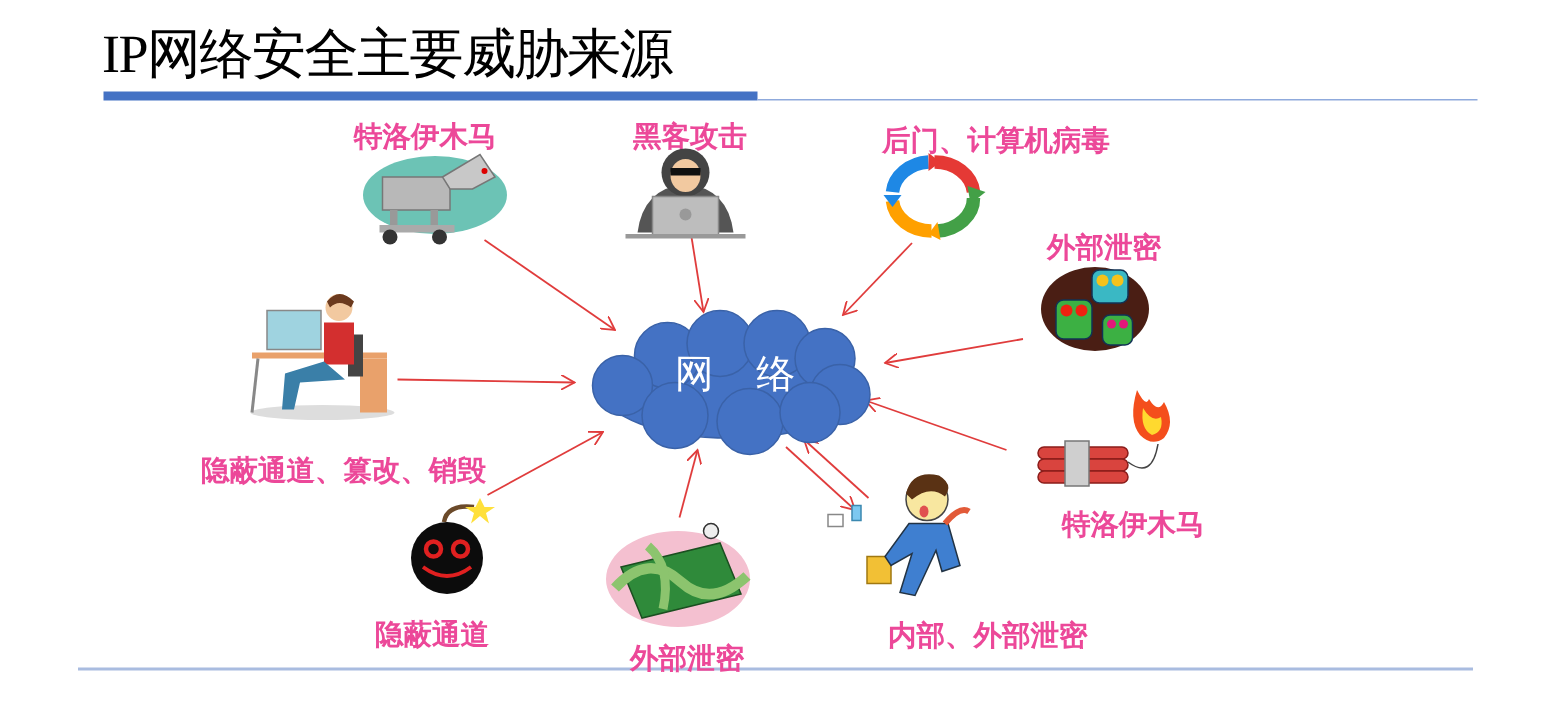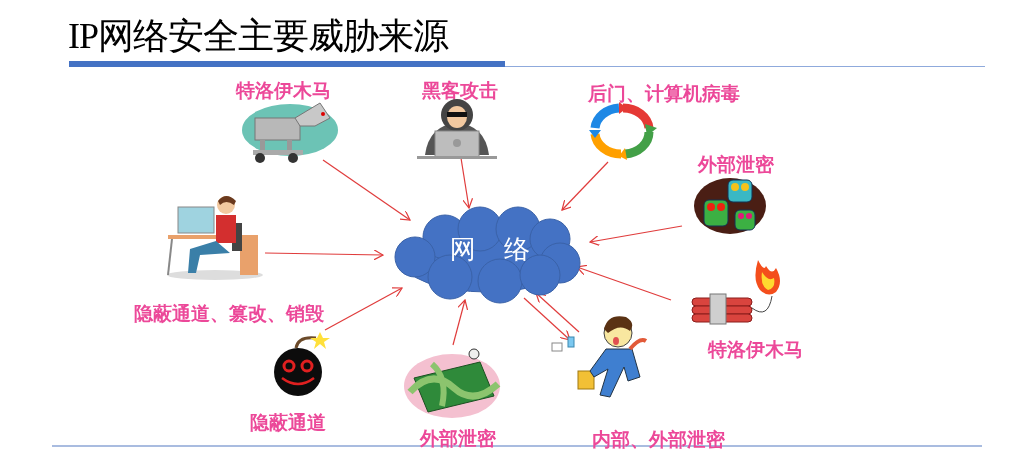--- a/index.html
+++ b/index.html
@@ -162,13 +162,13 @@
 <svg class="icon" style="left:550px;top:315px" width="100" height="85" viewBox="0 0 100 85">
   <rect x="2" y="28" width="10" height="8" fill="#FFF" stroke="#888"></rect>
   <rect x="18" y="22" width="6" height="10" fill="#7CC8F0" stroke="#3B88B0"></rect>
   <rect x="28" y="56" width="16" height="18" fill="#F2C035" stroke="#A07810"></rect>
   <circle cx="68" cy="18" r="14" fill="#F8E7A0" stroke="#444"></circle>
   <path d="M54,14 Q58,-2 76,2 Q86,8 80,16 Q70,8 58,18 Z" fill="#5A3214"></path>
   <ellipse cx="66" cy="26" rx="3" ry="4" fill="#E05050"></ellipse>
   <path d="M56,34 L82,34 L90,62 L78,66 L74,52 L60,82 L50,80 L58,54 L44,62 L40,56 Z" fill="#3F7FD0" stroke="#234"></path>
   <path d="M80,34 Q90,22 96,26" fill="none" stroke="#E25A38" stroke-width="4"></path>
 </svg>
-<div class="label" style="left:592px;top:427px">内部、外部泄密</div>
+<div class="label" style="left:592px;top:411px">内部、外部泄密</div>
 
 </body></html>

